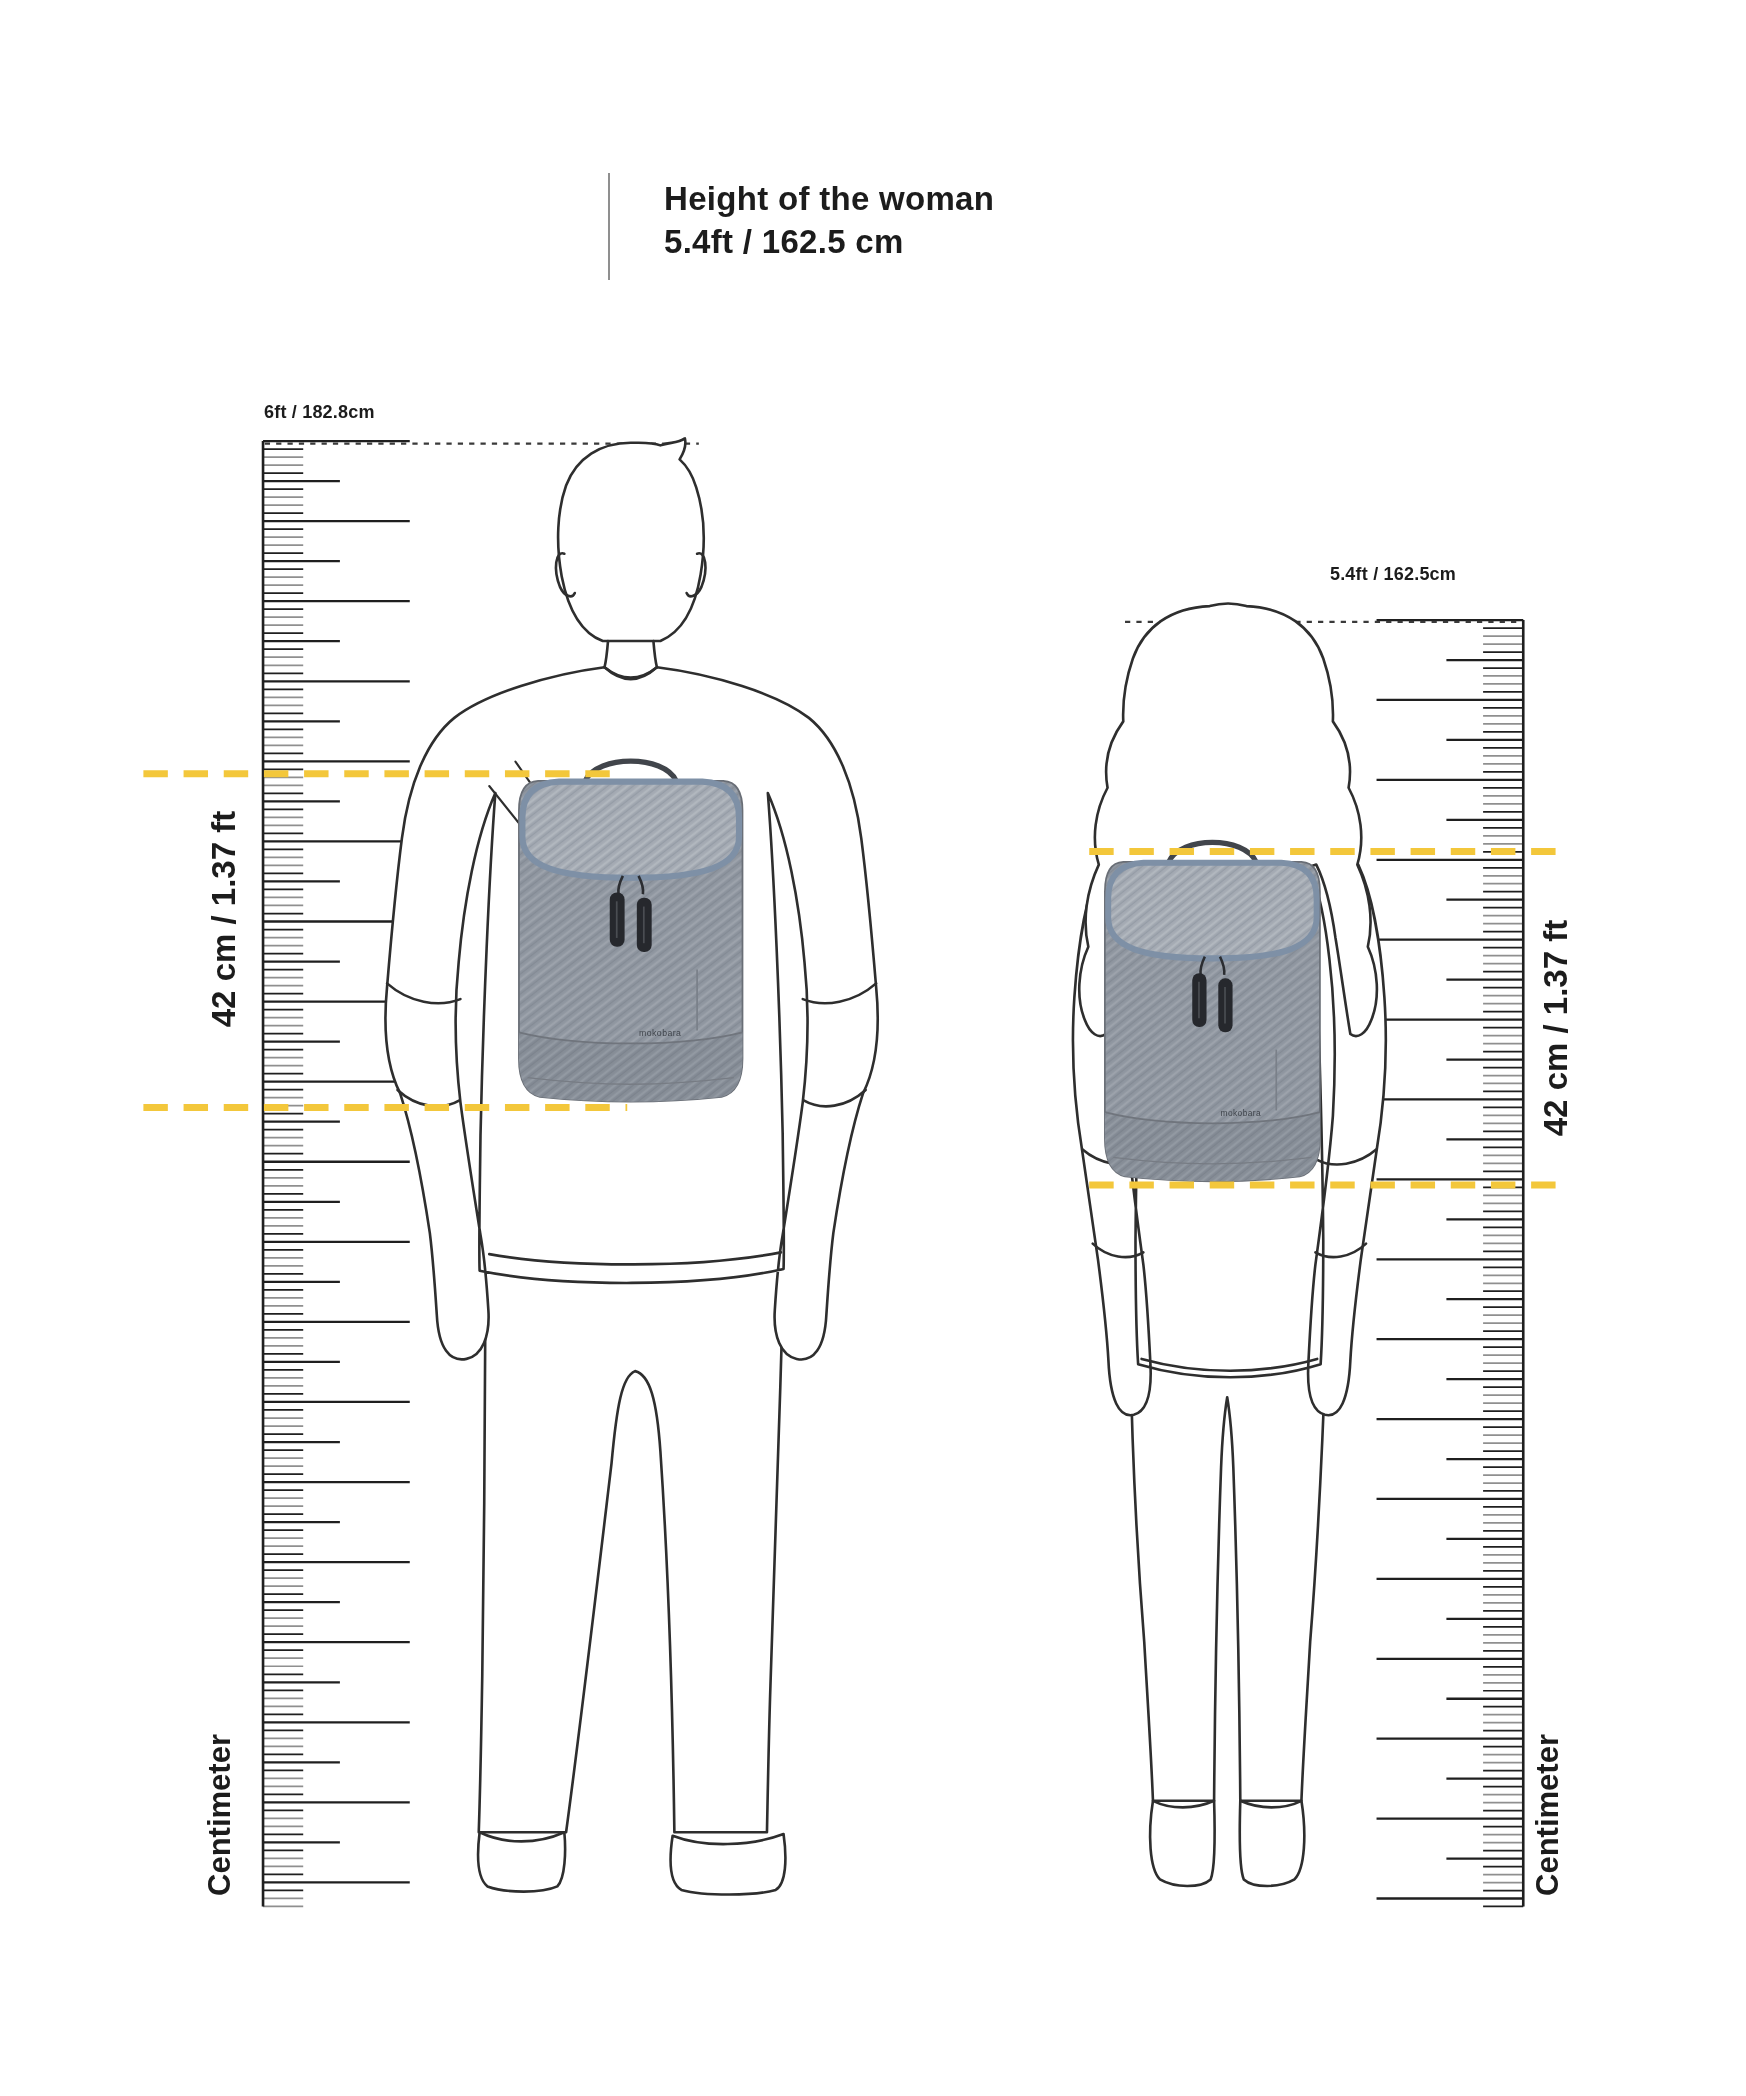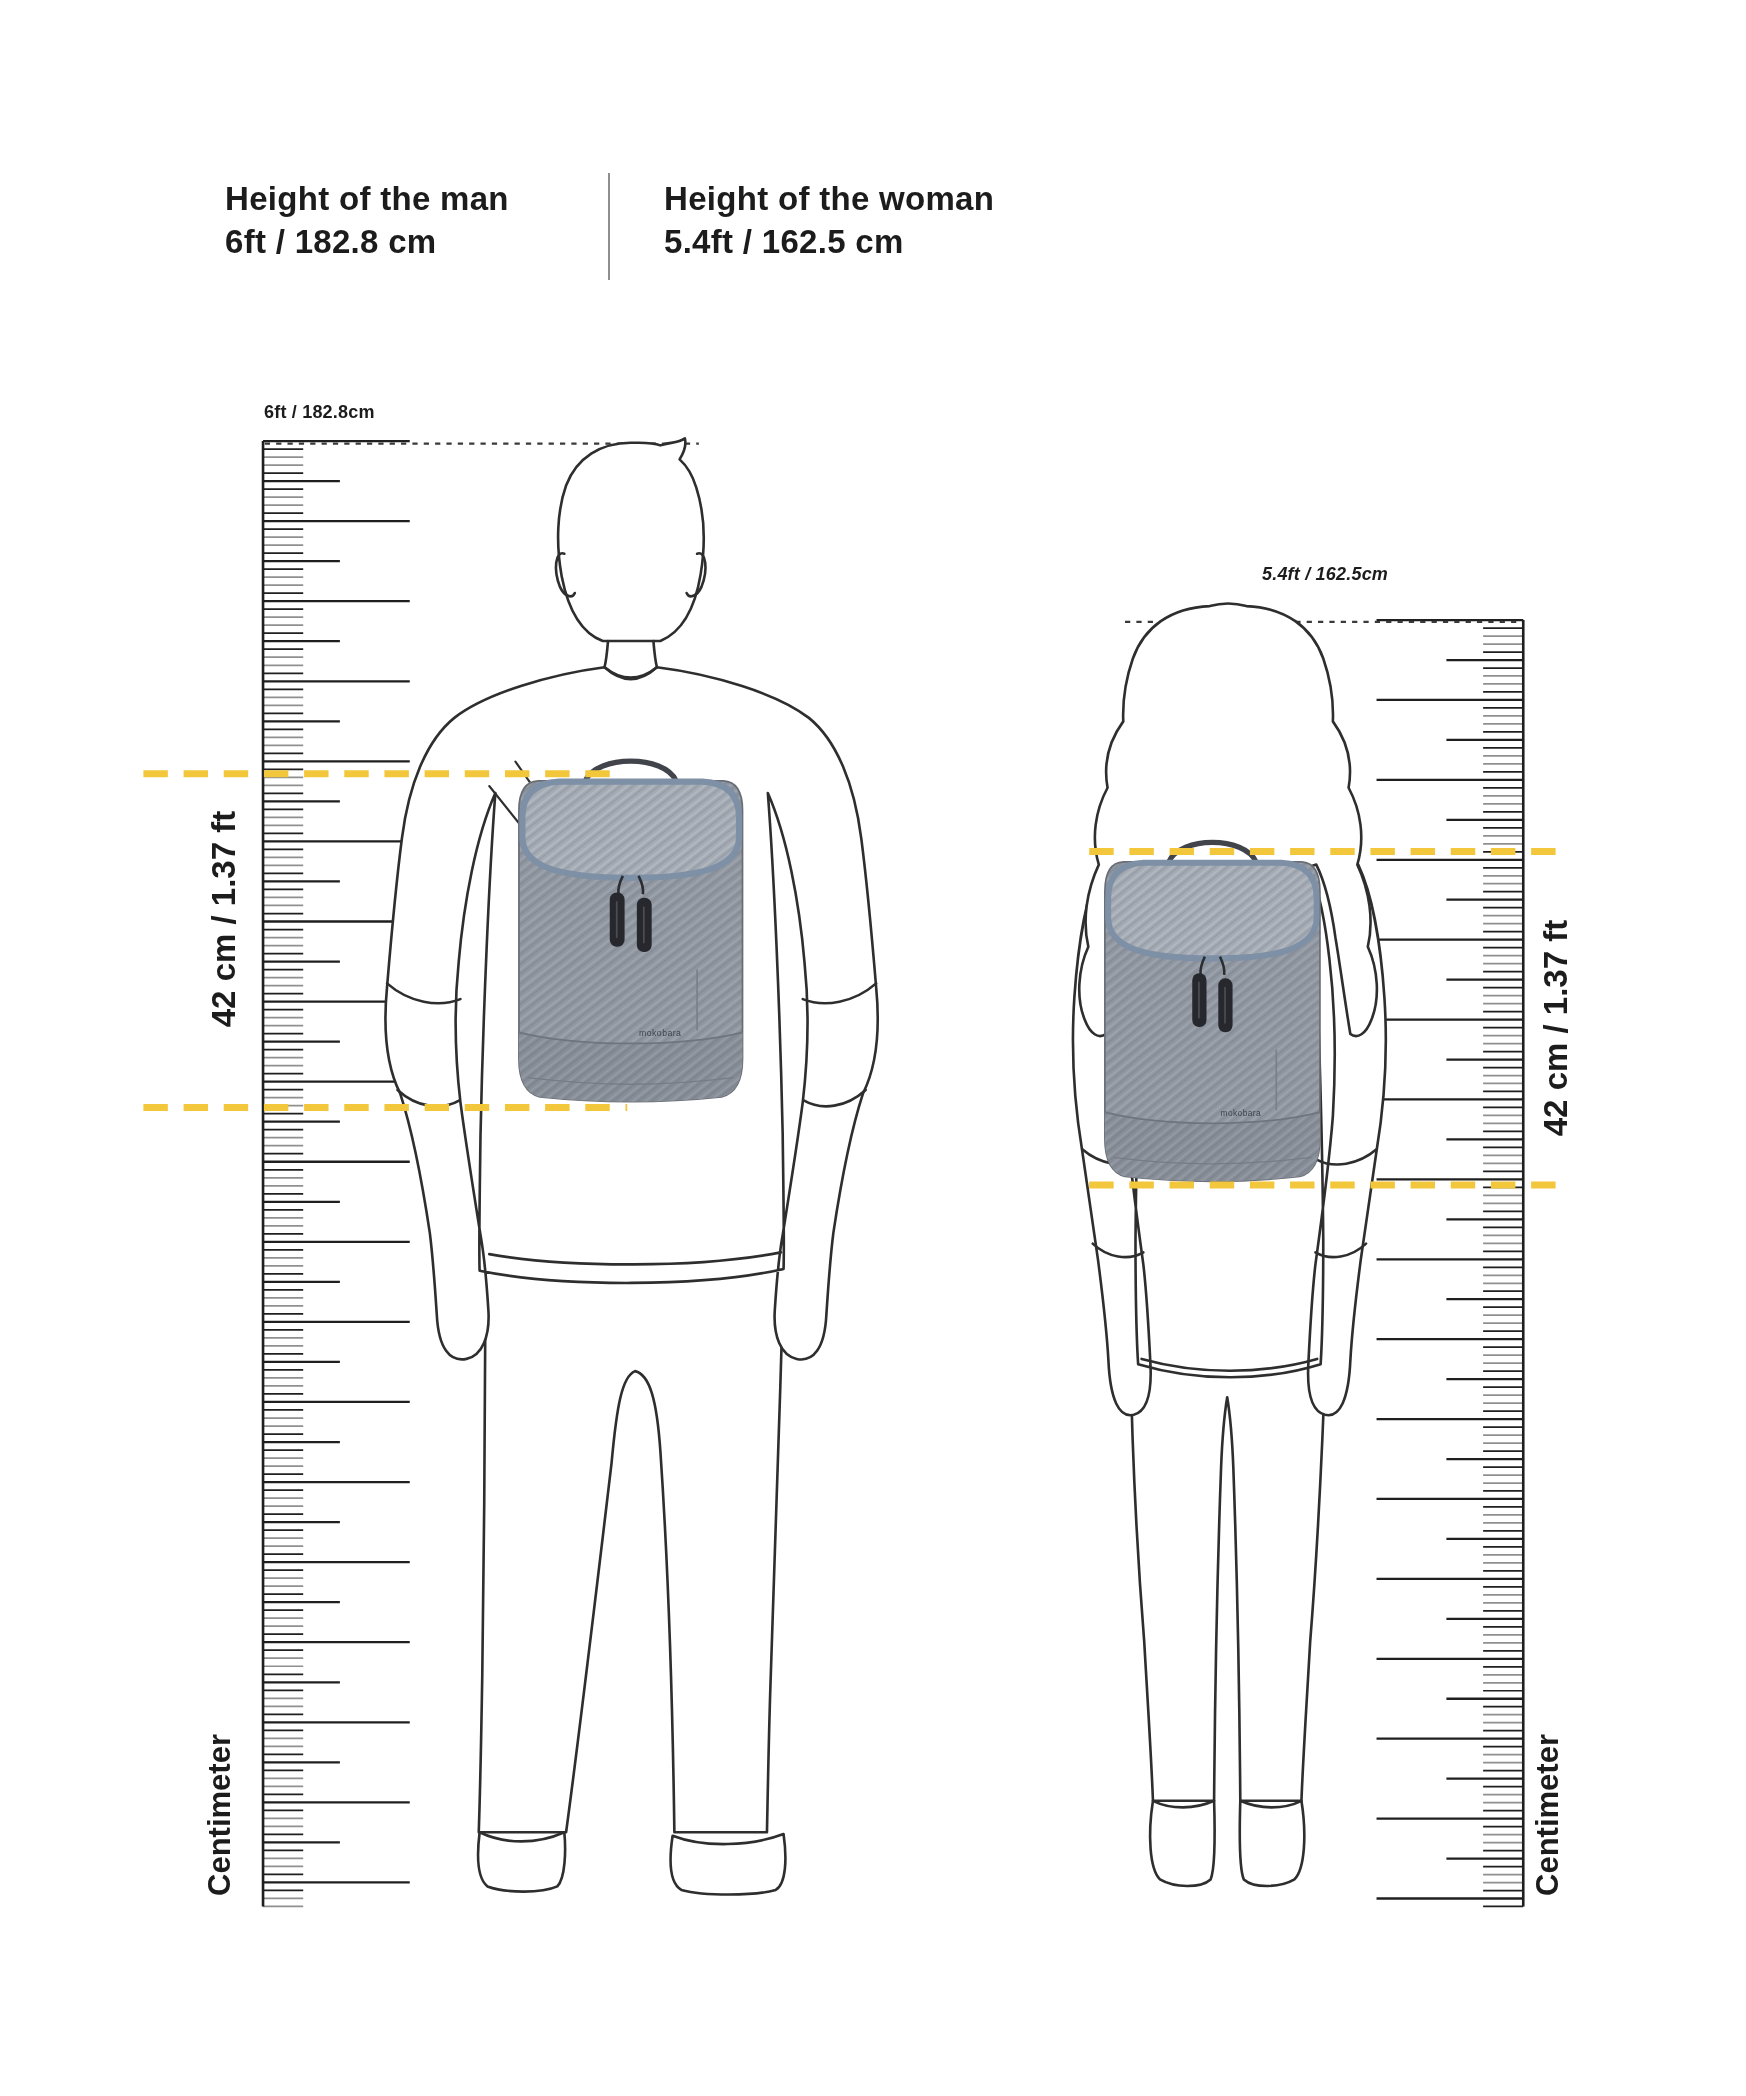--- a/index.html
+++ b/index.html
@@ -10,31 +10,27 @@
   .diagram-svg{position:absolute;left:0;top:0;}
   .hdr-block{position:absolute;font-size:33px;line-height:43px;font-weight:700;letter-spacing:0.3px;}
   .hdr-divider{position:absolute;width:1.7px;background:#8f8f8f;}
   .ruler-top-label{position:absolute;font-size:18px;font-weight:700;letter-spacing:0.2px;}
   .vlabel{
     position:absolute;display:flex;align-items:center;justify-content:center;
     transform:rotate(-90deg);font-weight:700;white-space:nowrap;
   }
   .vlabel.size{font-size:33px;}
   .vlabel.unit{font-size:31px;}
-  .ta-right{text-align:left;font-style:italic;}
+  .ta-right{text-align:center;}
 </style>
 </head>
 <body>
 
 <div class="canvas">
 
-  <div class="hdr-block" style="left:225px;top:177px;">
-    <div>Height of the man</div>
-    <div>6ft / 182.8 cm</div>
-  </div>
   <div class="hdr-divider" style="left:608px;top:173px;height:107px;"></div>
   <div class="hdr-block" style="left:664px;top:177px;">
     <div>Height of the woman</div>
     <div>5.4ft / 162.5 cm</div>
   </div>
 
   <svg class="diagram-svg" width="1747" height="2096" viewBox="0 0 2000 2400">
     <defs>
       <pattern id="bagBodyFab" width="9" height="9" patternUnits="userSpaceOnUse" patternTransform="rotate(-38)">
         <rect width="9" height="9" fill="#8F96A0"></rect>

